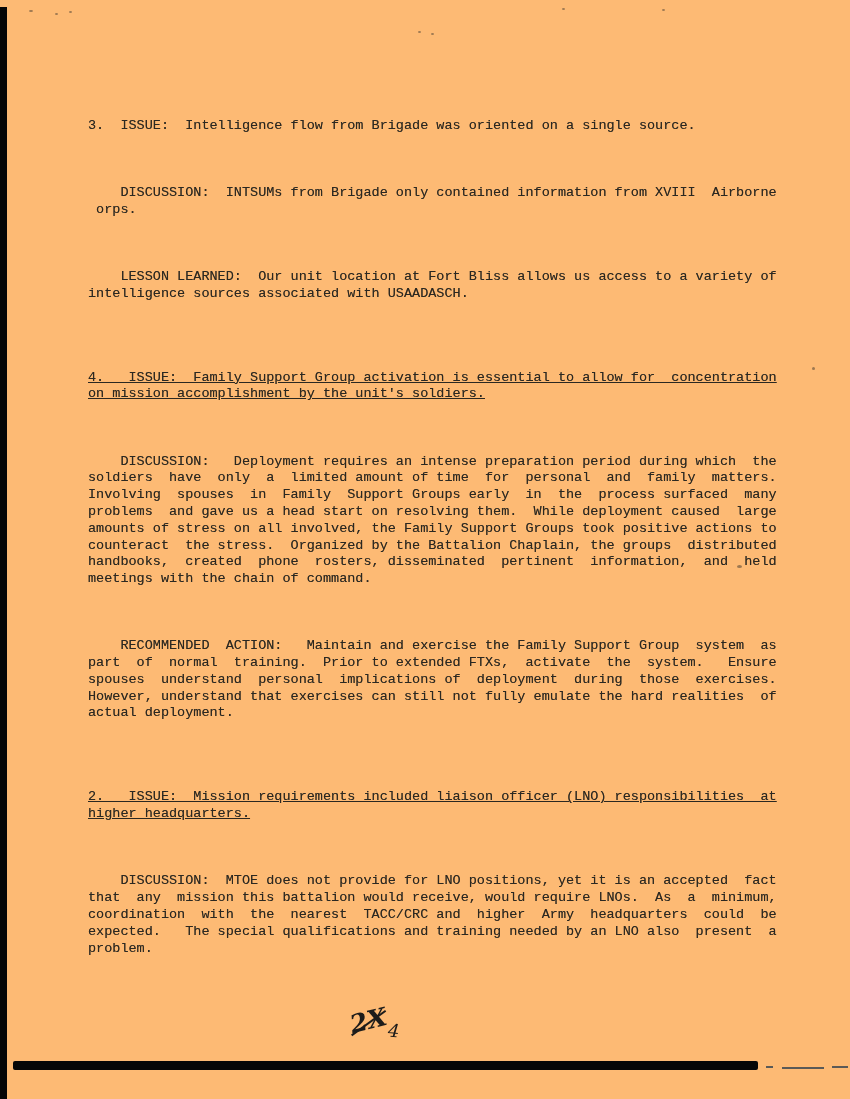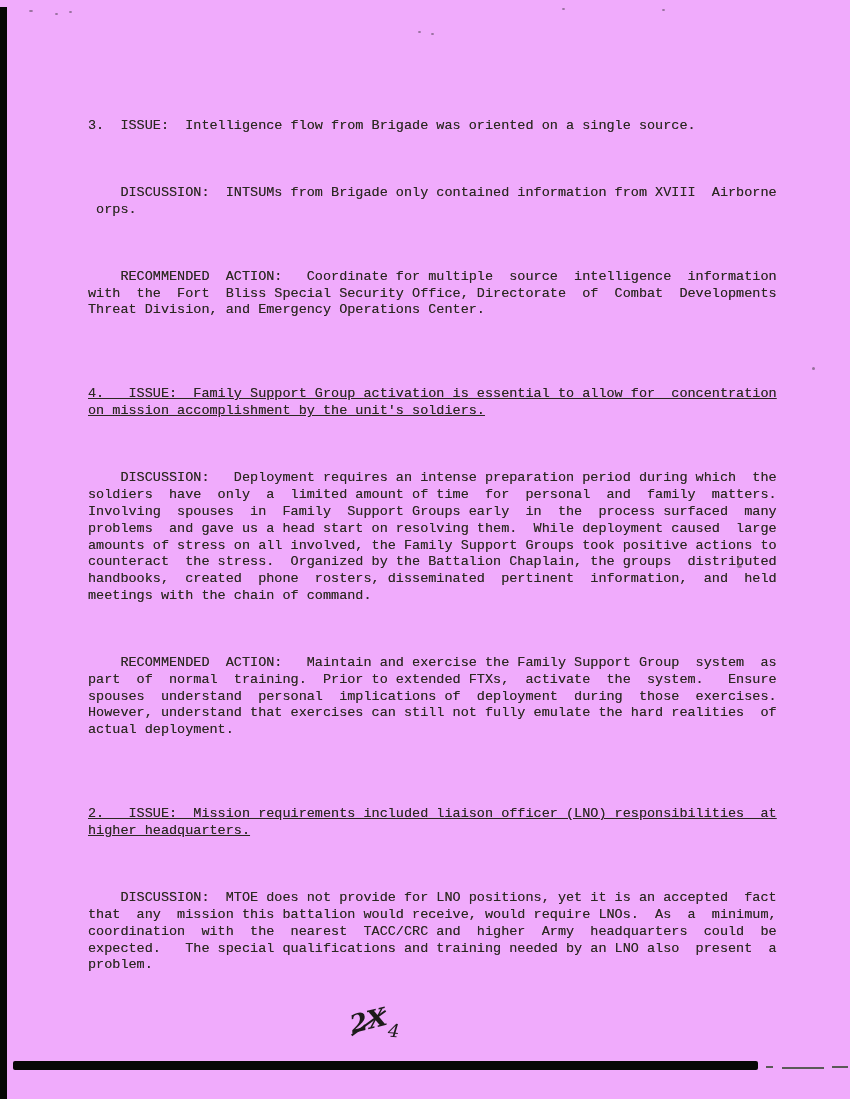--- a/index.html
+++ b/index.html
@@ -1,20 +1,20 @@
 <!DOCTYPE html>
 <html><head>
 <meta charset="utf-8">
 <style>
   html, body { margin: 0; padding: 0; background: #ffffff; }
   .page {
     position: relative;
     width: 850px;
     height: 1099px;
-    background: #f0abfc;
+    background: #fdba74;
     overflow: hidden;
   }
   .text-block {
     position: absolute;
     left: 88px;
     top: 84px;
     width: 730px;
     font-family: "Liberation Mono", "DejaVu Sans Mono", monospace;
     font-size: 13.5px;
     line-height: 16.8px;
@@ -101,23 +101,22 @@
   <div class="speck s5"></div>
   <div class="speck s6"></div>
   <div class="speck s7"></div>
   <div class="speck s8"></div>
   <div class="speck s9"></div>
 
   <div class="text-block">
     <div class="para">3.  ISSUE:  Intelligence flow from Brigade was oriented on a single source.</div>
     <div class="para">    DISCUSSION:  INTSUMs from Brigade only contained information from XVIII  Airborne
  orps.</div>
-    <div class="para">    RECOMMENDED  ACTION:   Coordinate for multiple  source  intelligence  information
-with  the  Fort  Bliss Special Security Office, Directorate  of  Combat  Developments
-Threat Division, and Emergency Operations Center.</div>
+    <div class="para">    LESSON LEARNED:  Our unit location at Fort Bliss allows us access to a variety of
+intelligence sources associated with USAADASCH.</div>
     <div class="para section-gap">4.   ISSUE:  Family Support Group activation is essential to allow for  concentration
 on mission accomplishment by the unit's soldiers.</div>
     <div class="para">    DISCUSSION:   Deployment requires an intense preparation period during which  the
 soldiers  have  only  a  limited amount of time  for  personal  and  family  matters.
 Involving  spouses  in  Family  Support Groups early  in  the  process surfaced  many
 problems  and gave us a head start on resolving them.  While deployment caused  large
 amounts of stress on all involved, the Family Support Groups took positive actions to
 counteract  the stress.  Organized by the Battalion Chaplain, the groups  distributed
 handbooks,  created  phone  rosters, disseminated  pertinent  information,  and  held
 meetings with the chain of command.</div>

